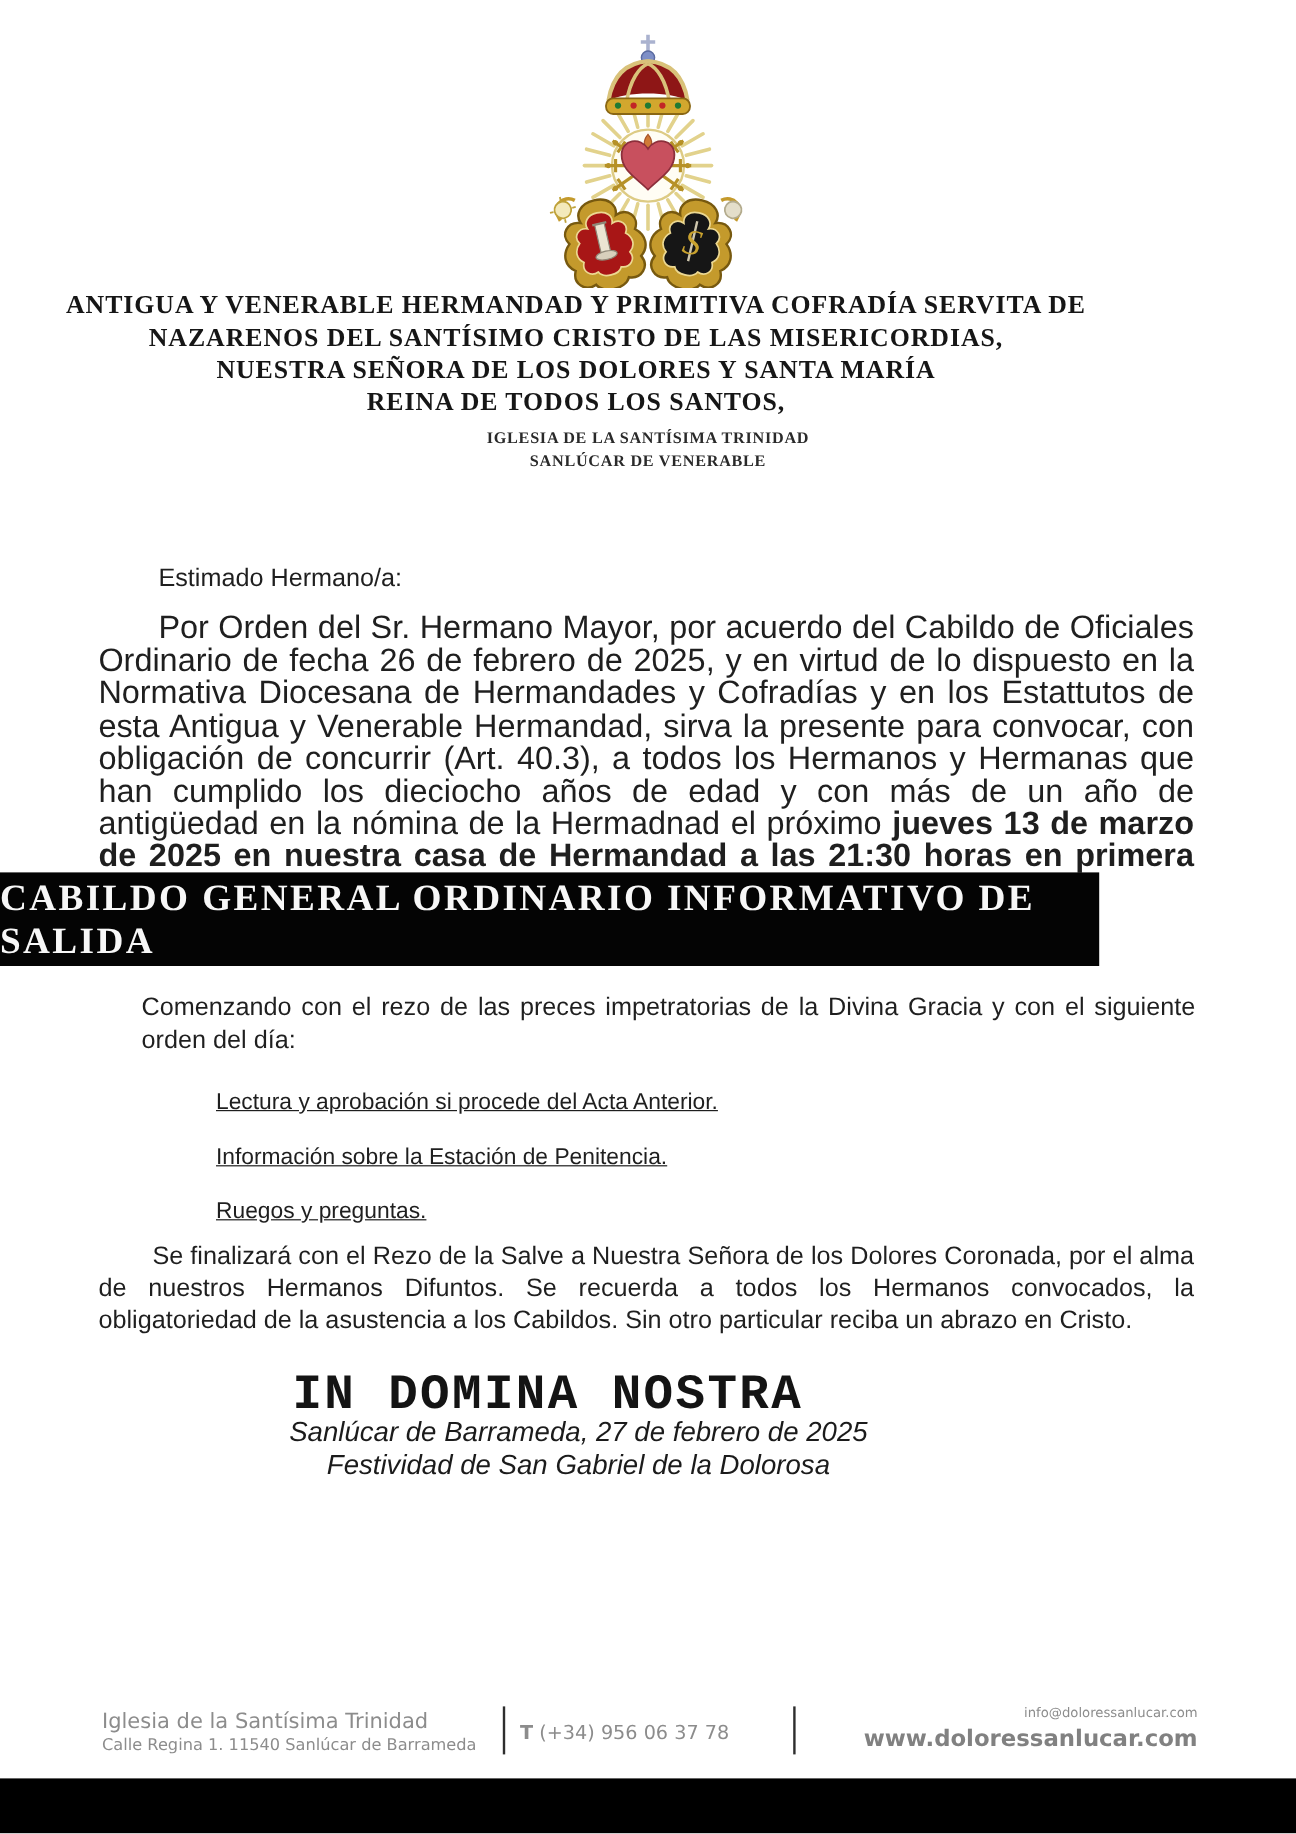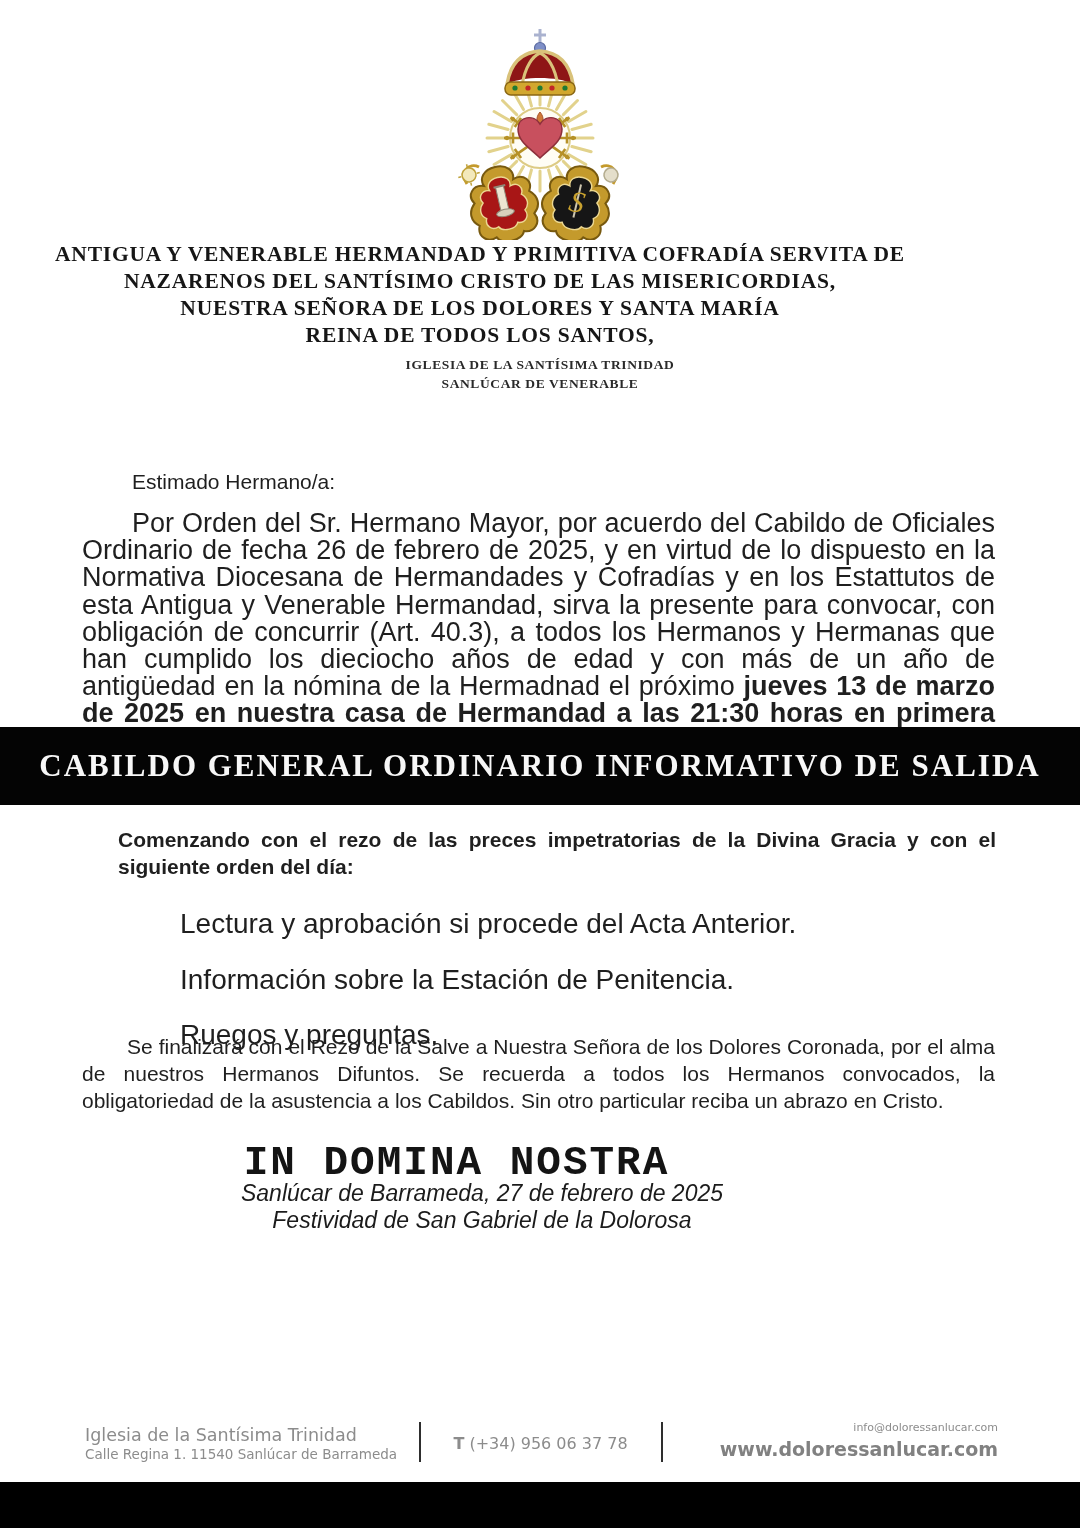--- a/index.html
+++ b/index.html
@@ -42,39 +42,38 @@
   
   .salutation{top:470px;left:132px;font-size:21px;}
   .para1{
     top:510px;left:82px;width:913px;
     font-size:27px;line-height:27.2px;
     text-align:justify;text-indent:50px;
   }
   .para1 b{font-weight:bold;}
 
   .banner{
-    top:727px;left:0;width:1080px;height:78px;
+    top:727px;left:0;width:916px;height:78px;
     background:#040404;
     display:flex;align-items:center;justify-content:center;
   }
   .banner-title{
     font-family:"Liberation Serif", serif;
     font-weight:700;
     font-size:31px;
     letter-spacing:2px;
     color:#f7f7f7;
   }
 
   .agenda-intro{
     top:826px;left:118px;width:878px;
     font-size:21px;line-height:27.2px;
     text-align:justify;
-    font-weight:bold;
-  }
-  .agenda-items{top:908px;left:180px;font-size:28px;}
+  }
+  .agenda-items{top:908px;left:180px;font-size:19px;text-decoration:underline;}
   .agenda-item{margin-bottom:23.5px;}
 
   .closing-para{
     top:1033px;left:82px;width:913px;
     font-size:21px;line-height:27.2px;
     text-align:justify;text-indent:45px;
   }
 
   .motto{
     top:1140px;left:4px;width:905px;
@@ -94,21 +93,21 @@
 
   
   .footer{top:1418px;left:0;width:1080px;height:60px;color:#8c8c8c;
           font-family:"DejaVu Sans", sans-serif;}
   .footer-left{position:absolute;left:85px;top:6px;}
   .footer-church{font-size:17.5px;line-height:22px;}
   .footer-address{font-size:13.5px;line-height:17px;}
   .footer-divider{position:absolute;top:4px;width:2px;height:40px;background:#2e2e2e;}
   .divider-1{left:419px;}
   .divider-2{left:661px;}
-  .footer-phone{position:absolute;left:419px;top:16px;width:203px;text-align:center;font-size:16px;padding-left:20px;}
+  .footer-phone{position:absolute;left:419px;top:16px;width:203px;text-align:center;font-size:16px;}
   .footer-phone b{font-weight:bold;}
   .footer-right{position:absolute;right:82px;top:0;text-align:right;}
   .footer-email{font-size:11px;line-height:19px;}
   .footer-web{font-size:19px;font-weight:bold;line-height:24px;color:#818181;}
 
   .bottom-bar{top:1482px;left:0;width:1080px;height:46px;background:#000000;}
 </style>
 </head>
 <body>
 

